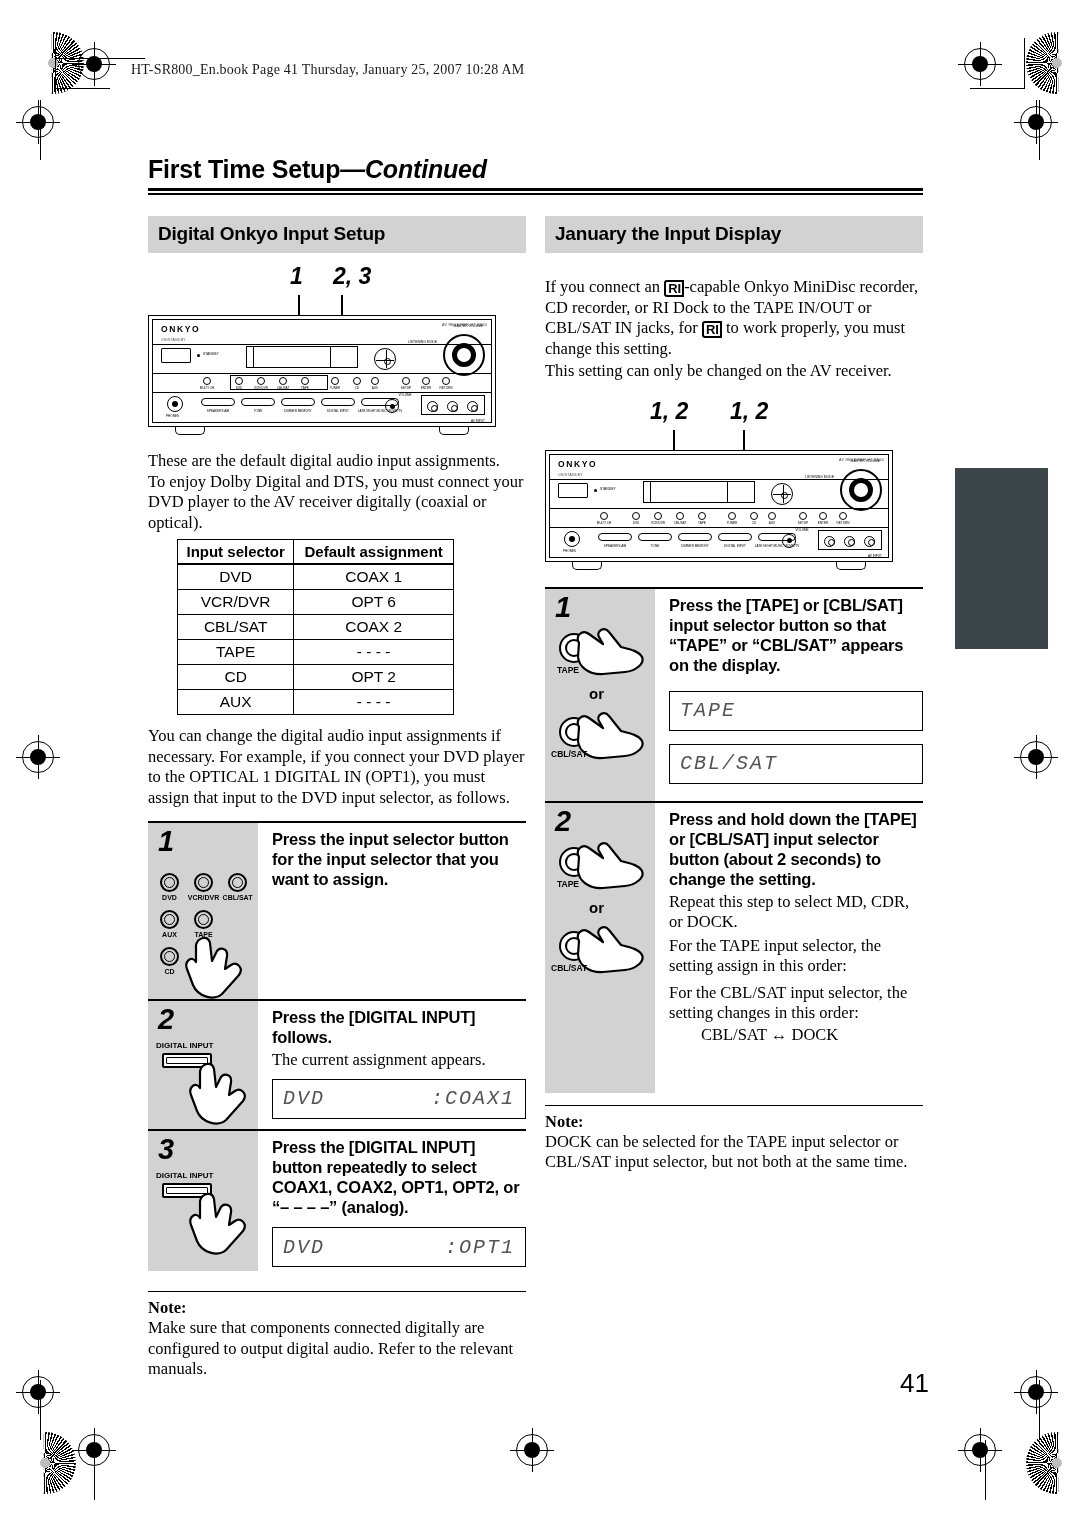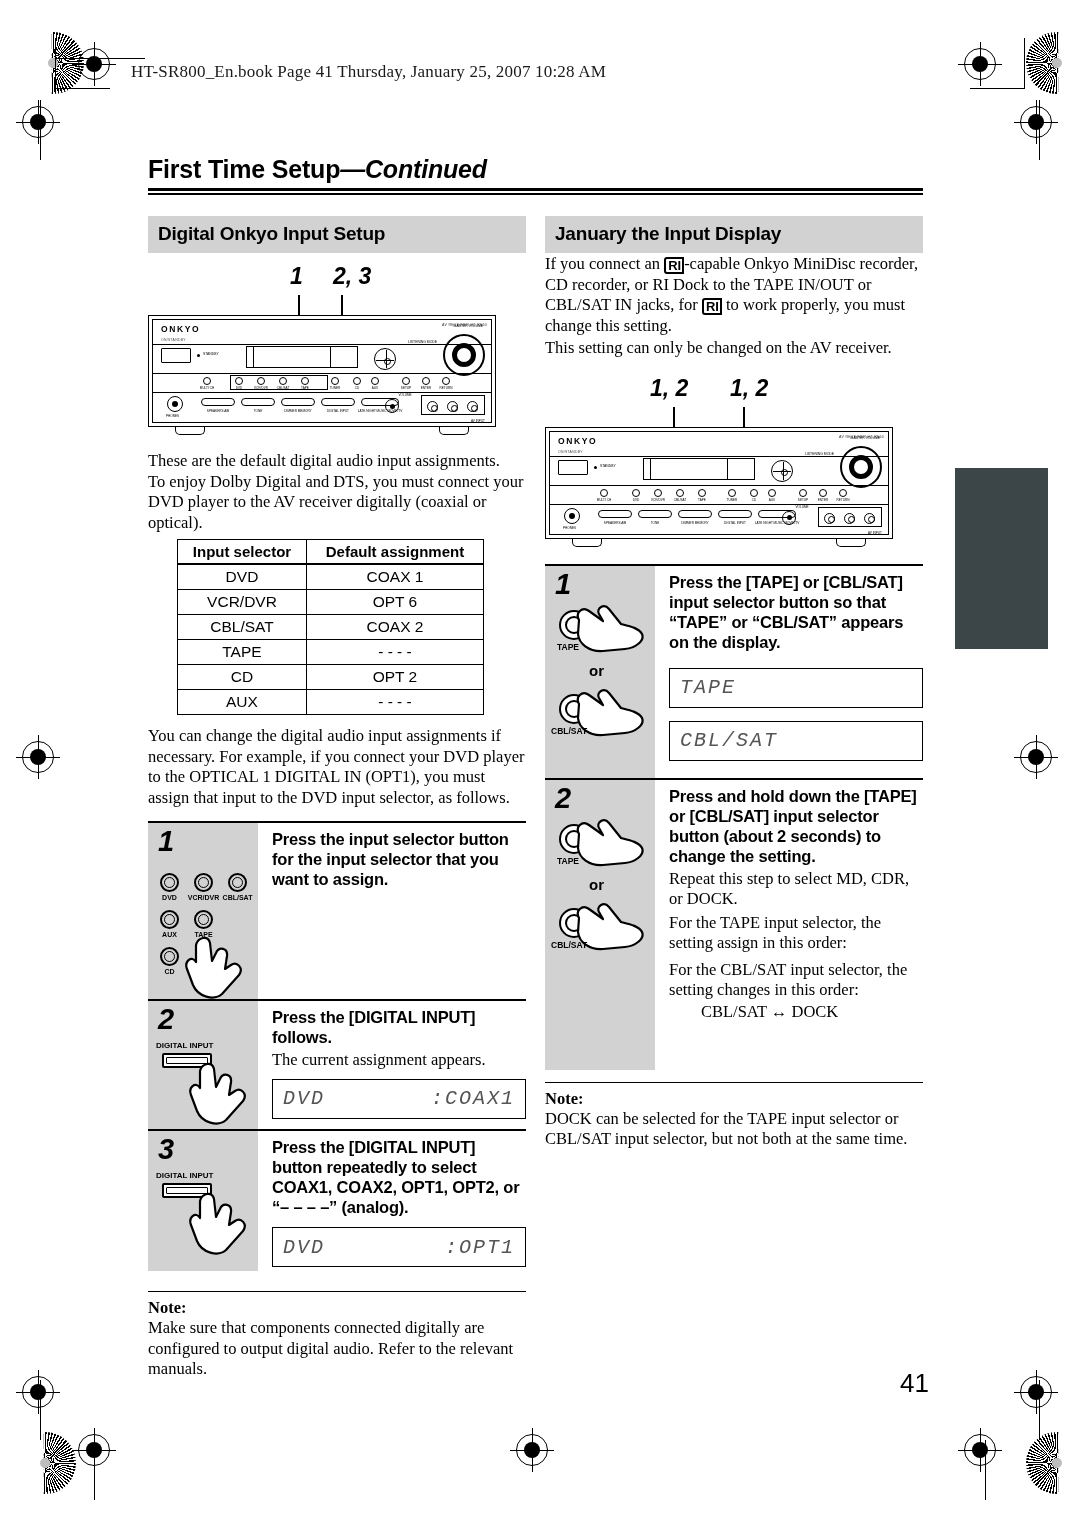--- a/index.html
+++ b/index.html
@@ -31,21 +31,21 @@
   .starburst.half-l .sb { clip-path: inset(0 0 0 48%); }
   .starburst.half-r .sb { clip-path: inset(0 48% 0 0); }
 
   .cropline { position:absolute; background:#000; }
 
   
   .page { position:absolute; left:0; top:0; width:1080px; height:1528px; }
 
   .filehdr {
     position:absolute; left:131px; top:62px;
-    font-family:"Liberation Serif", serif; font-size:17px; letter-spacing:.2px;
+    font-family:"Liberation Serif", serif; font-size:14px; letter-spacing:.2px;
     color:#1a1a1a; white-space:nowrap;
   }
   .filehdr-rule { position:absolute; left:60px; top:58px; width:85px; height:1px; background:#000; }
 
   .chaptitle {
     position:absolute; left:148px; top:155px; width:775px;
     font-family:"Liberation Sans", sans-serif; font-size:25px; font-weight:bold;
     letter-spacing:-0.2px;
   }
   .chaptitle i { font-style:italic; font-weight:bold; }
@@ -131,21 +131,21 @@
   .rcv-jacks { position:absolute; right:10px; bottom:11px; width:64px; height:20px;
      border:1.2px solid #000; }
   .rcv-jack { position:absolute; top:5px; width:11px; height:11px; border:1.4px solid #000;
      border-radius:50%; }
   .rcv-jack:after { content:""; position:absolute; left:2.5px; top:2.5px; width:5px; height:5px;
      border:1px solid #000; border-radius:50%; }
   .rcv-foot { position:absolute; bottom:-9px; width:30px; height:9px;
      border:1.6px solid #000; border-top:none; border-radius:0 0 5px 5px; }
 
   
-  table.assign { border-collapse:collapse; width:307px; margin:6px 0 0 29px;
+  table.assign { border-collapse:collapse; width:277px; margin:6px 0 0 29px;
      font-family:"Liberation Sans", sans-serif; font-size:15.5px; }
   table.assign th, table.assign td {
      border:1.3px solid #000; text-align:center; padding:3px 4px; }
   table.assign th { font-weight:bold; font-size:15px; border-bottom:2.2px solid #000;}
   table.assign td { font-weight:normal; }
 
   
   .step { position:relative; border-top:2.2px solid #000; display:flex; }
   .step-num-col {
      width:110px; background:#d2d2d2; position:relative; flex:0 0 110px;
@@ -521,21 +521,21 @@
     <div class="note" style="margin-top:14px;">
       <div class="note-lbl">Note:</div>
       <div class="note-txt">Make sure that components connected digitally are configured to output digital audio. Refer to the relevant manuals.</div>
     </div>
   </div>
 
   <div class="col right">
 
     <div class="sechead">January the Input Display</div>
 
-    <div class="bodytext" style="margin-top:1px;">
+    <div class="bodytext" style="margin-top:24px;">
       <p><span>If you connect an </span><span class="ri-glyph">RI</span><span>-capable Onkyo MiniDisc recorder, CD recorder, or RI Dock to the TAPE IN/OUT or CBL/SAT IN jacks, for </span><span class="ri-glyph">RI</span><span> to work properly, you must change this setting.</span></p>
       <p style="margin-top:2px;">This setting can only be changed on the AV receiver.</p>
     </div>
 
     <div class="rcvwrap" style="margin-top:16px;">
       <div class="callouts">
         <div class="callout-num" style="left:105px; top:0;">1, 2</div>
         <div class="callout-num" style="left:185px; top:0;">1, 2</div>
         <div class="callout-line" style="left:128px; top:32px; height:98px;"></div>
         <div class="callout-line" style="left:198px; top:32px; height:98px;"></div>

